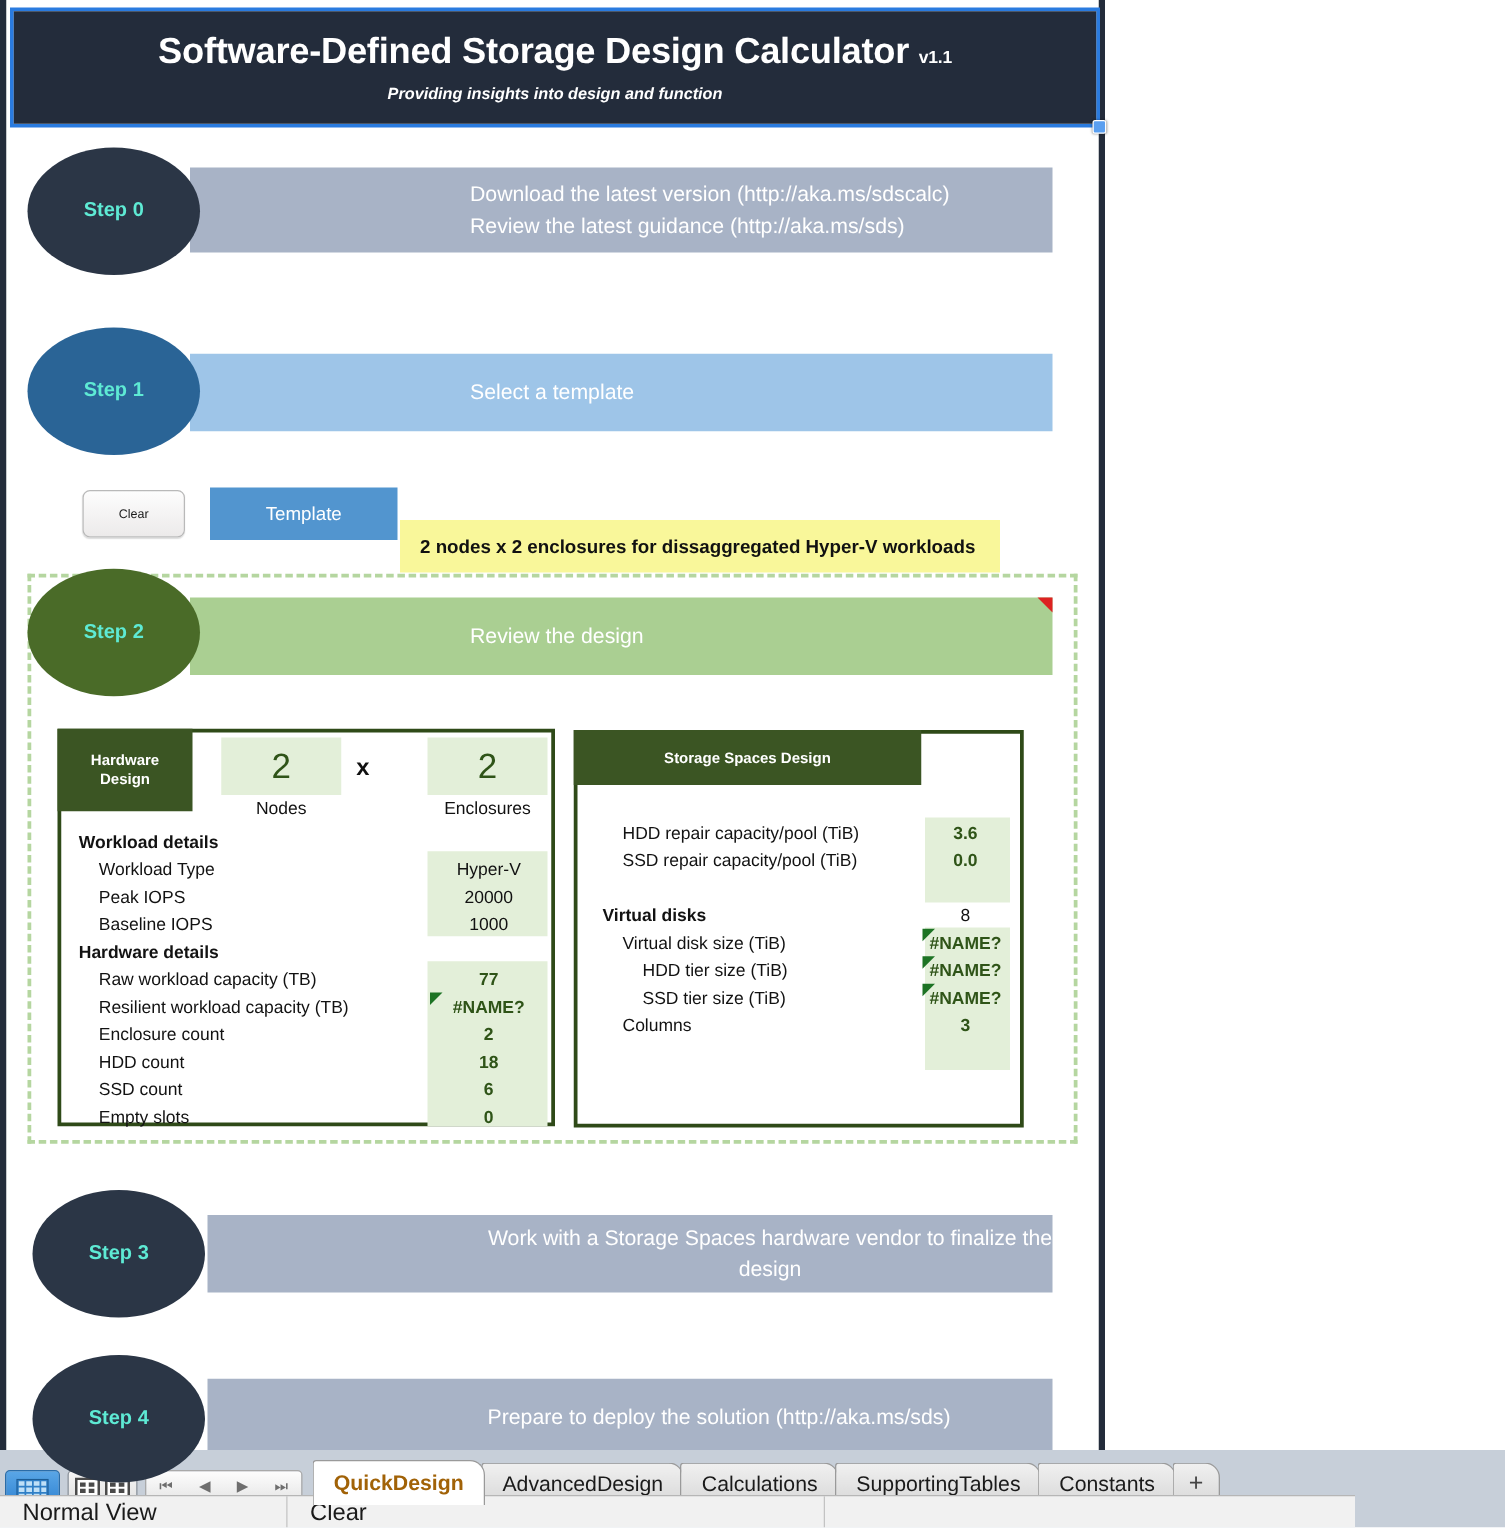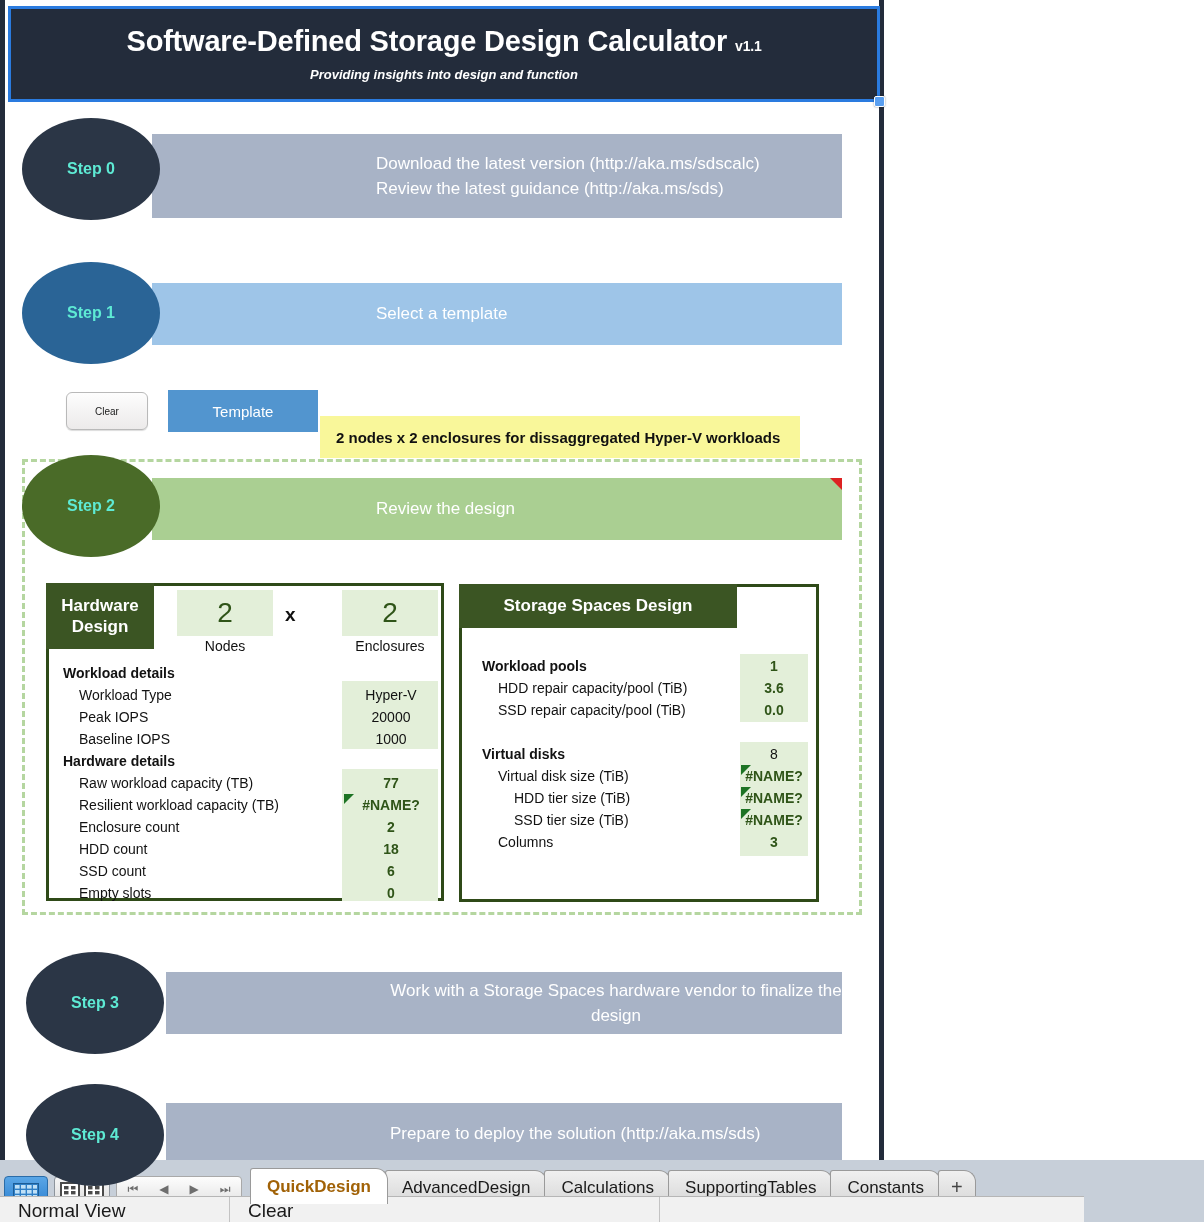--- a/index.html
+++ b/index.html
@@ -51,21 +51,21 @@
     border-radius: 2px;
     right: -8px; bottom: -8px;
     box-shadow: 0 0 2px rgba(0,0,0,.45);
   }
   .step-bar {
     position: absolute; height: 62px;
     display: flex; align-items: center;
     color: #ffffff; font-size: 17px;
     padding-left: 224px;
   }
-  .step-bar.two-line { height: 84px; align-items: center; }
+  .step-bar.two-line { height: 68px; align-items: center; }
   .step-bar .lines { line-height: 1.48; }
   .bubble {
     position: absolute;
     width: 138px; height: 102px;
     border-radius: 50%;
     display: flex; align-items: center; justify-content: center;
     color: #5eead4; font-size: 16px; font-weight: bold;
     z-index: 3;
   }
   .bubble.dark   { background: #2b3646; }
@@ -115,21 +115,21 @@
   }
 
   
   .panel {
     position: absolute;
     background: #ffffff;
     border: 3px solid #2f4a18;
   }
   .panel-hd {
     position: absolute; background: #3b5523;
-    color: #ffffff; font-weight: bold; font-size: 17px;
+    color: #ffffff; font-weight: bold; font-size: 12px;
     display: flex; align-items: center; justify-content: center;
     text-align: center; line-height: 1.25;
     z-index: 2;
   }
 
   .vcell {
     position: absolute; background: #e3efd9;
   }
   .big-num {
     color: #2f5418; font-size: 28px; font-weight: normal;
@@ -344,24 +344,20 @@
 
     <div class="panel-hd" style="left:-3px; top:-3px; width:278px; height:44px;">
       <span>Storage Spaces Design</span>
     </div>
 
     <div class="vcell" style="left:278px; top:67px; width:68px; height:68px;"></div>
     <div class="vcell" style="left:278px; top:155px; width:68px; height:114px;"></div>
 
     <table class="rows" style="left:20px; top:68px; width:326px;">
       <tbody>
-          <tr>
-        <td class="lbl b">Workload pools</td>
-        <td class="val bold" style="width:68px;">1</td>
-      </tr>
       <tr>
         <td class="lbl i1">HDD repair capacity/pool (TiB)</td>
         <td class="val bold">3.6</td>
       </tr>
       <tr>
         <td class="lbl i1">SSD repair capacity/pool (TiB)</td>
         <td class="val bold">0.0</td>
       </tr>
       <tr>
         <td class="lbl">&nbsp;</td>

